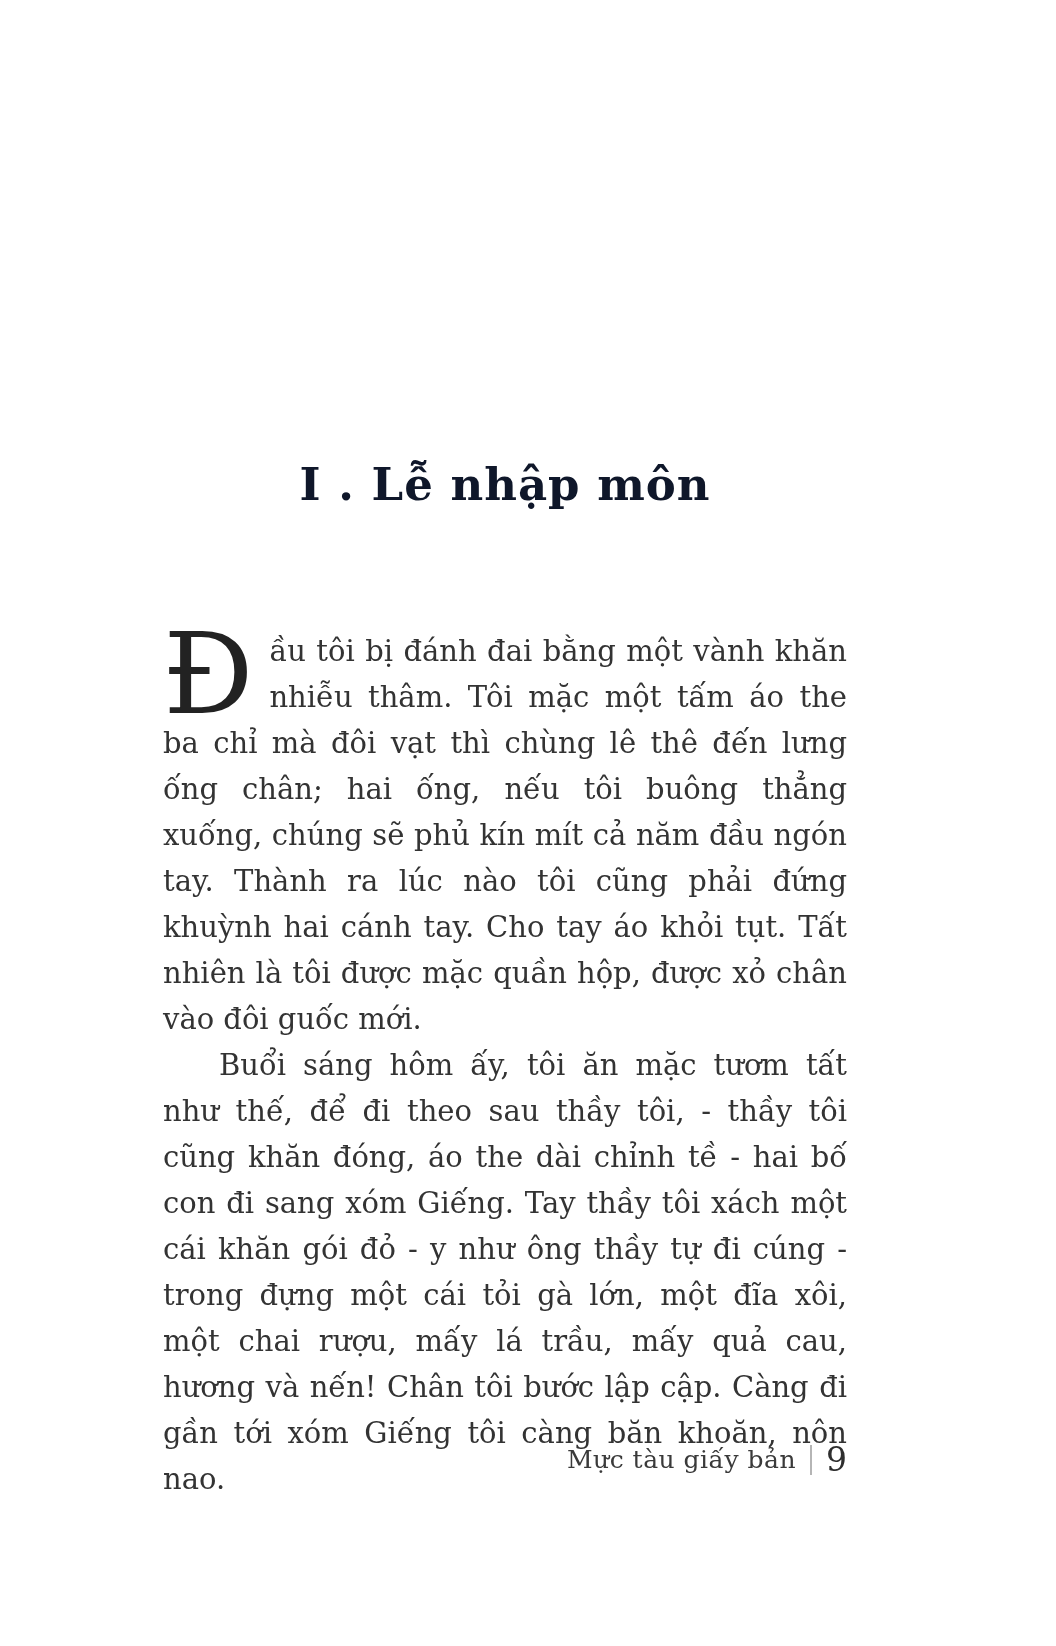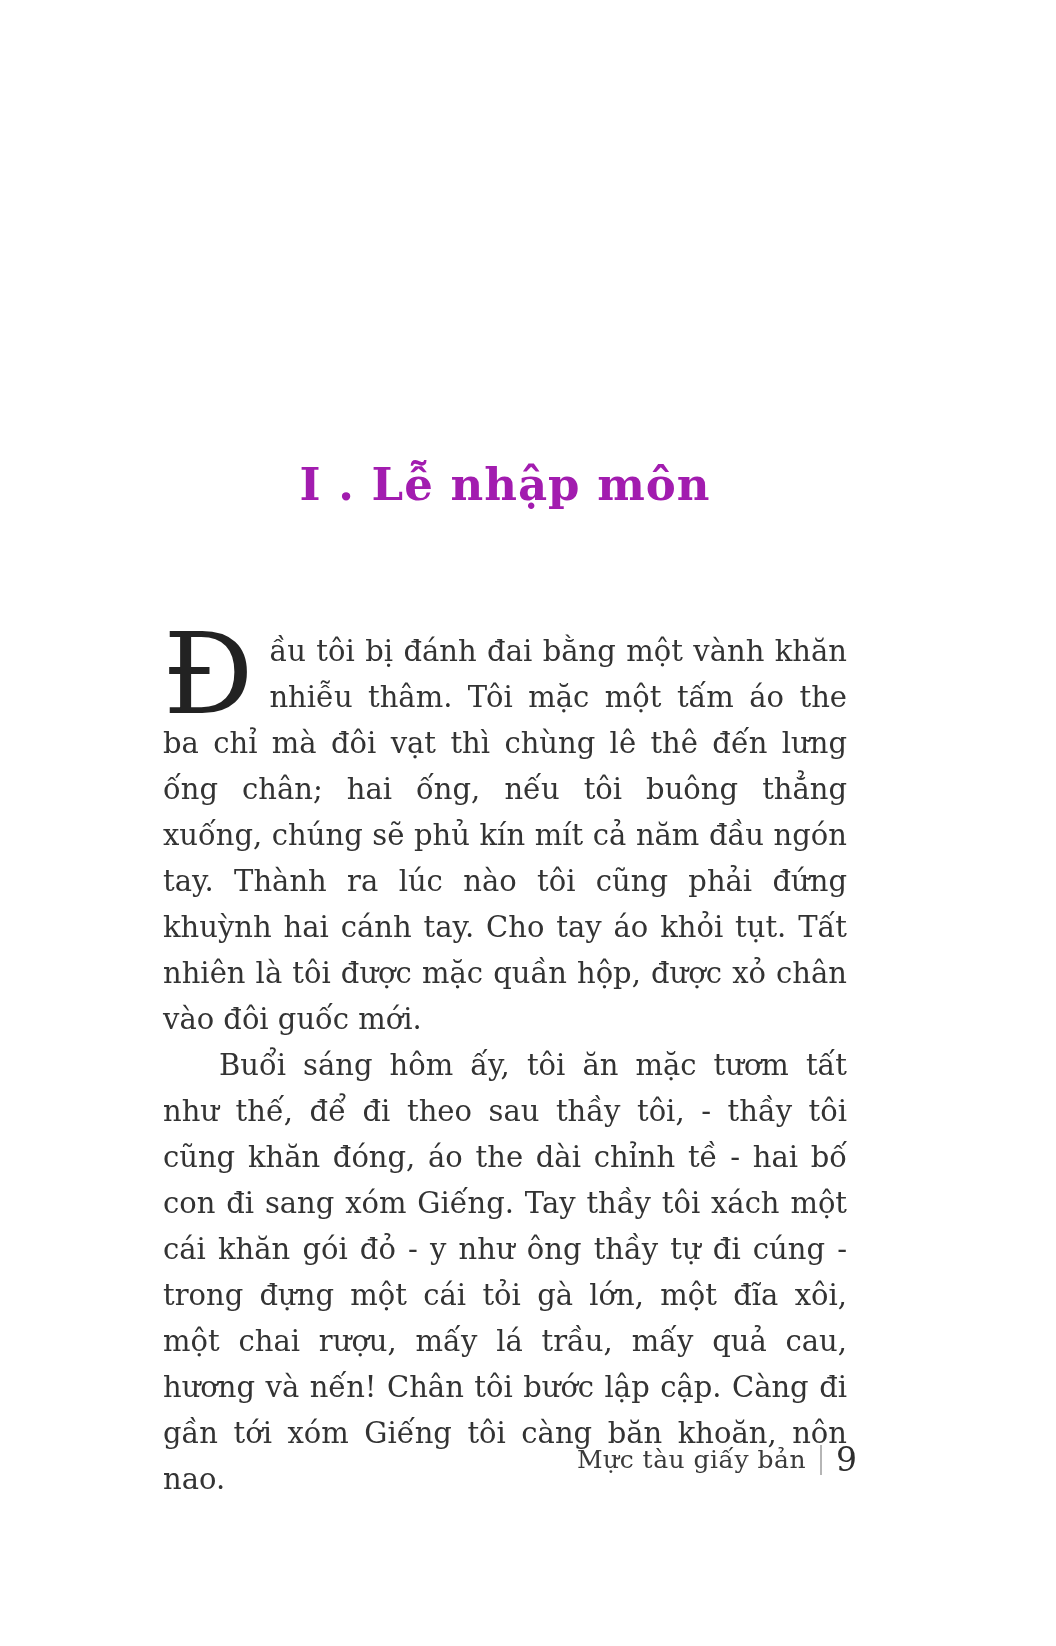--- a/index.html
+++ b/index.html
@@ -22,21 +22,21 @@
     top: 0;
     width: 684px;
   }
   .chapter-title {
     margin: 0;
     padding-top: 460px;
     text-align: center;
     font-size: 45px;
     font-weight: 600;
     letter-spacing: 1px;
-    color: #a21caf;
+    color: #0f172a;
     line-height: 1.1;
   }
   .body-text {
     margin-top: 118px;
     font-size: 29px;
     line-height: 46px;
     text-align: justify;
     color: #333333;
   }
   .para {
@@ -48,21 +48,21 @@
   }
   .dropcap {
     float: left;
     font-size: 112px;
     line-height: 88px;
     padding: 2px 16px 0 0;
     color: #222222;
   }
   .footer {
     position: absolute;
-    left: 173px;
+    left: 163px;
     top: 1440px;
     width: 684px;
     display: flex;
     justify-content: flex-end;
     align-items: center;
     gap: 14px;
   }
   .footer-title {
     font-size: 25px;
     color: #3a3a3a;

